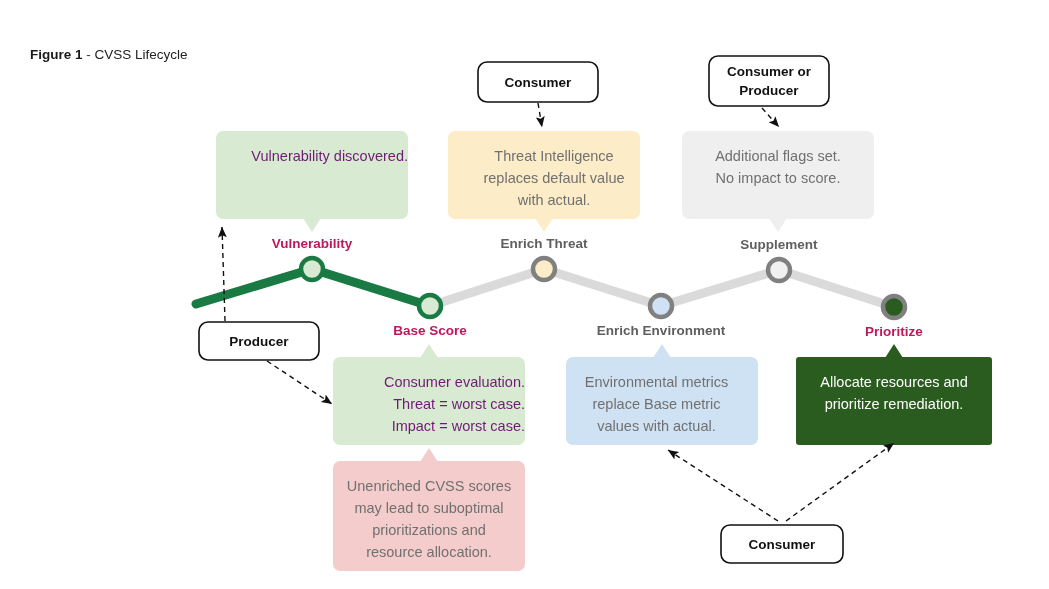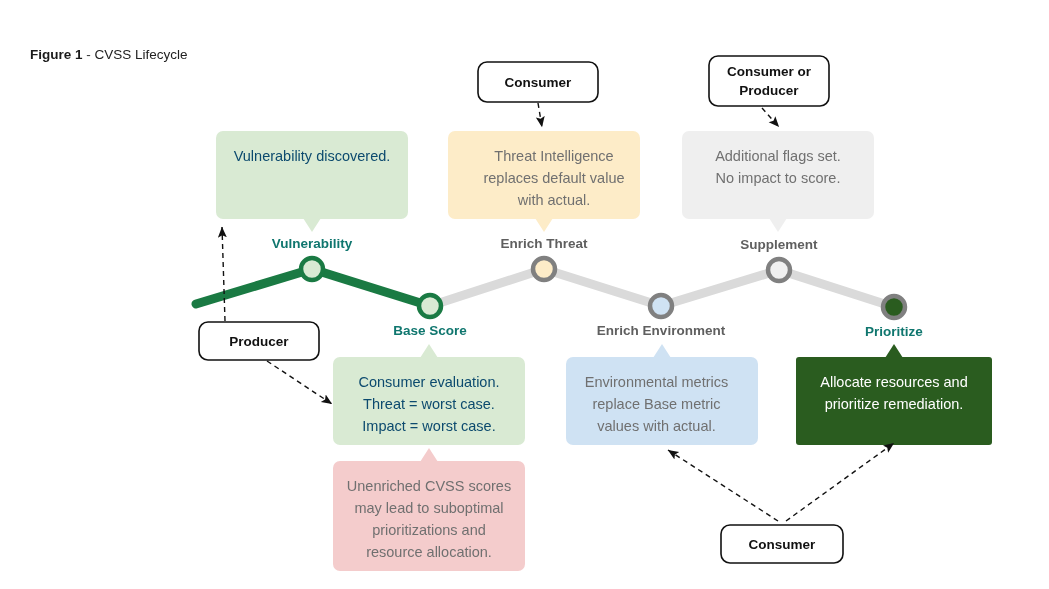--- a/index.html
+++ b/index.html
@@ -41,32 +41,32 @@
 
   
   .bubble-text {
     position: absolute;
     text-align: center;
     font-size: 14.5px;
     line-height: 22px;
     white-space: pre-line;
     pointer-events: none;
   }
-  .bubble-text.dark  { color: #0c4a6e; }
+  .bubble-text.dark  { color: #701a75; text-align: right; }
   .bubble-text.muted { color: #707070; }
   .bubble-text.light { color: #ffffff; }
 
   .node-label {
     position: absolute;
     text-align: center;
     font-size: 13.5px;
     font-weight: bold;
     white-space: nowrap;
   }
-  .node-label.black { color: #0f766e; }
+  .node-label.black { color: #be185d; }
   .node-label.grey  { color: #5f5f5f; }
 
   .actor-label {
     position: absolute;
     text-align: center;
     font-size: 13.5px;
     font-weight: bold;
     color: #111111;
     white-space: pre-line;
     line-height: 19px;

